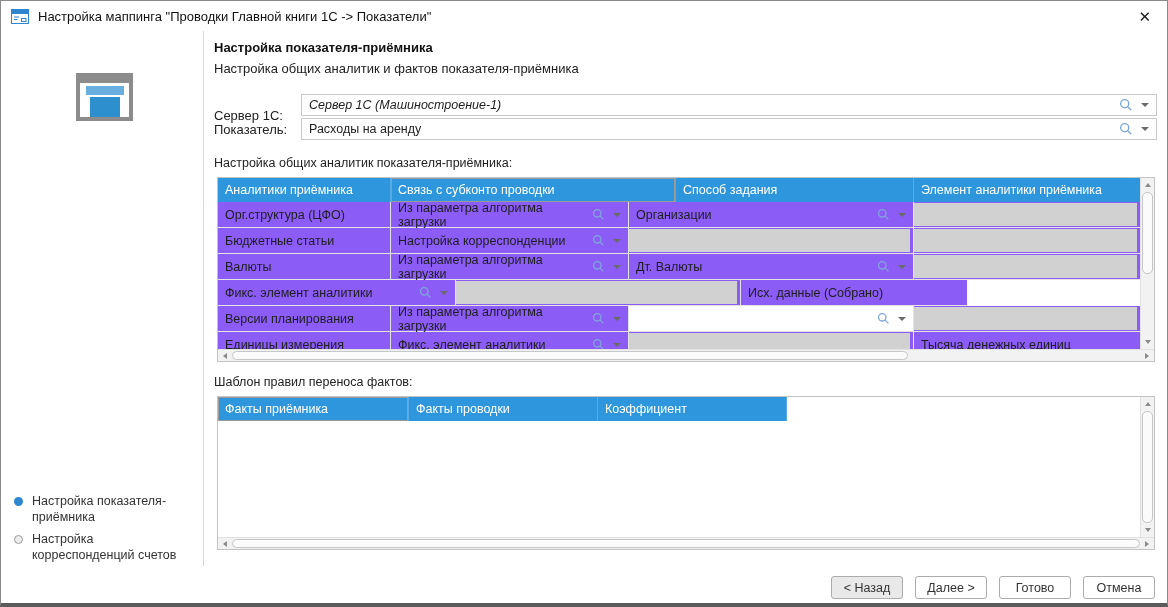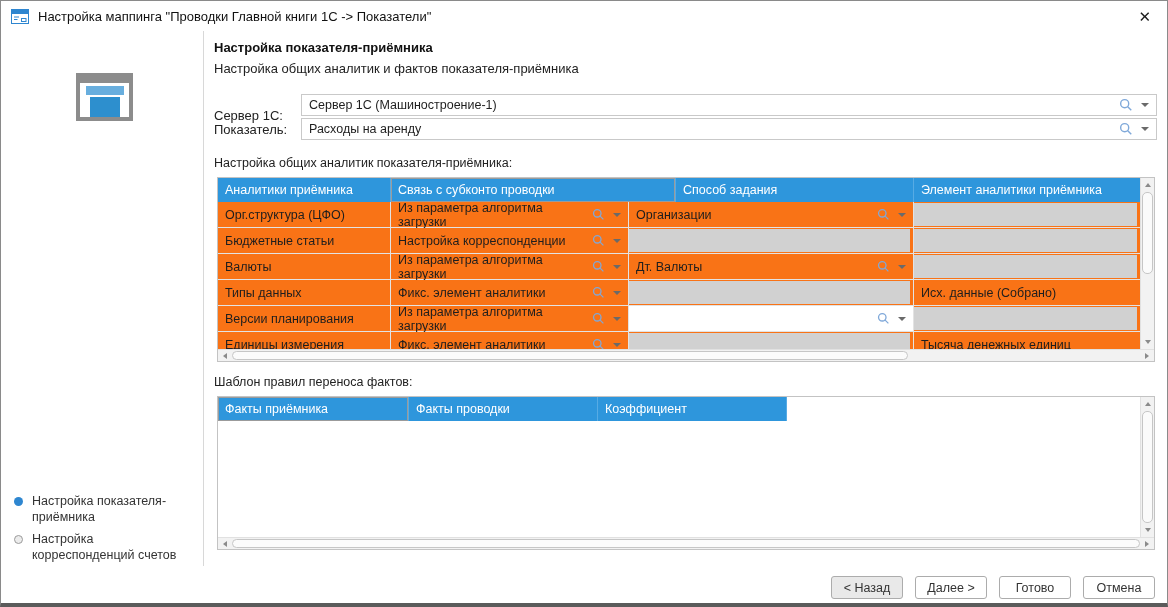--- a/index.html
+++ b/index.html
@@ -40,21 +40,21 @@
   .grid-main { display:flex; flex:1; min-height:0; }
   .grid-content { flex:1; min-width:0; overflow:hidden; display:flex; flex-direction:column; }
   .thead { display:flex; height:24px; flex:none; }
   .th { background:#2e96dc; color:#fff; font-size:12.5px; display:flex; align-items:center; padding-left:7px;
         border-right:1px solid #57abe4; flex:none; cursor:default; }
   .th.selected { box-shadow:inset 0 0 0 1px #9b9b9b; }
   .th-filler { flex:1; background:#fff; }
   .tbody { flex:1; overflow:hidden; }
   .tr { display:flex; height:26px; }
   .td { border-right:1px solid #e3e3e3; border-bottom:1px solid #e3e3e3; display:flex; align-items:center;
-        padding-left:7px; font-size:12.5px; color:#1e1e1e; flex:none; position:relative; background:#f97316; }
+        padding-left:7px; font-size:12.5px; color:#1e1e1e; flex:none; position:relative; background:#8b5cf6; }
   .td .gray-fill { position:absolute; left:0; top:1px; bottom:1px; right:3px; background:#d1d1d1; }
   .td.plain-empty { background:#fff; }
   .w1 { width:173px; } .w2 { width:238px; } .w3 { width:285px; } .w4 { width:226px; border-right:none; }
   .fw1 { width:191px; } .fw2 { width:189px; } .fw3 { width:189px; }
   .empty-body { flex:1; background:#fff; }
   
   .spin { margin-left:auto; margin-right:6px; display:flex; flex-direction:column; gap:3px; align-items:center; }
   .spin .up { width:0;height:0;border-left:3.5px solid transparent;border-right:3.5px solid transparent;border-bottom:4px solid #707070; }
   .spin .down { width:0;height:0;border-left:3.5px solid transparent;border-right:3.5px solid transparent;border-top:4px solid #707070; }
   
@@ -109,21 +109,21 @@
     <div class="step">
       <span class="bullet hollow"></span>
       <span>Настройка корреспонденций счетов</span>
     </div>
   </div>
 
   <div class="heading">Настройка показателя-приёмника</div>
   <div class="subheading">Настройка общих аналитик и фактов показателя-приёмника</div>
 
   <div class="f-label" style="top:107px;">Сервер 1С:</div>
-  <div class="f-input" style="top:93px;">
+  <div class="f-input" style="top:93px;font-style:italic;">
     <span>Сервер 1С (Машиностроение-1)</span>
     <span class="lookup">
       <svg width="14" height="14" viewBox="0 0 16 16">
           <circle cx="6.5" cy="6.5" r="4.6" fill="none" stroke="#7fa8d9" stroke-width="1.6"></circle>
           <line x1="10" y1="10" x2="14" y2="14" stroke="#7fa8d9" stroke-width="1.6"></line>
         </svg>
       <span class="dd-tri"></span>
     </span>
   </div>
 
@@ -225,23 +225,20 @@
                   </svg>
                   <span class="dd-tri"></span>
                 </span>
               </div>
             <div class="td w4">
                 <div class="gray-fill"></div>
               </div>
           </div>
 
           <div class="tr">
-            <div class="td w1">
-                <span>Типы данных</span>
-              </div>
             <div class="td w2">
                 <span>Фикс. элемент аналитики</span>
               <span class="lookup">
                   <svg width="13" height="13" viewBox="0 0 16 16">
                     <circle cx="6.5" cy="6.5" r="4.6" fill="none" stroke="#7fa8d9" stroke-width="1.6"></circle>
                     <line x1="10" y1="10" x2="14" y2="14" stroke="#7fa8d9" stroke-width="1.6"></line>
                   </svg>
                   <span class="dd-tri"></span>
                 </span>
               </div>

